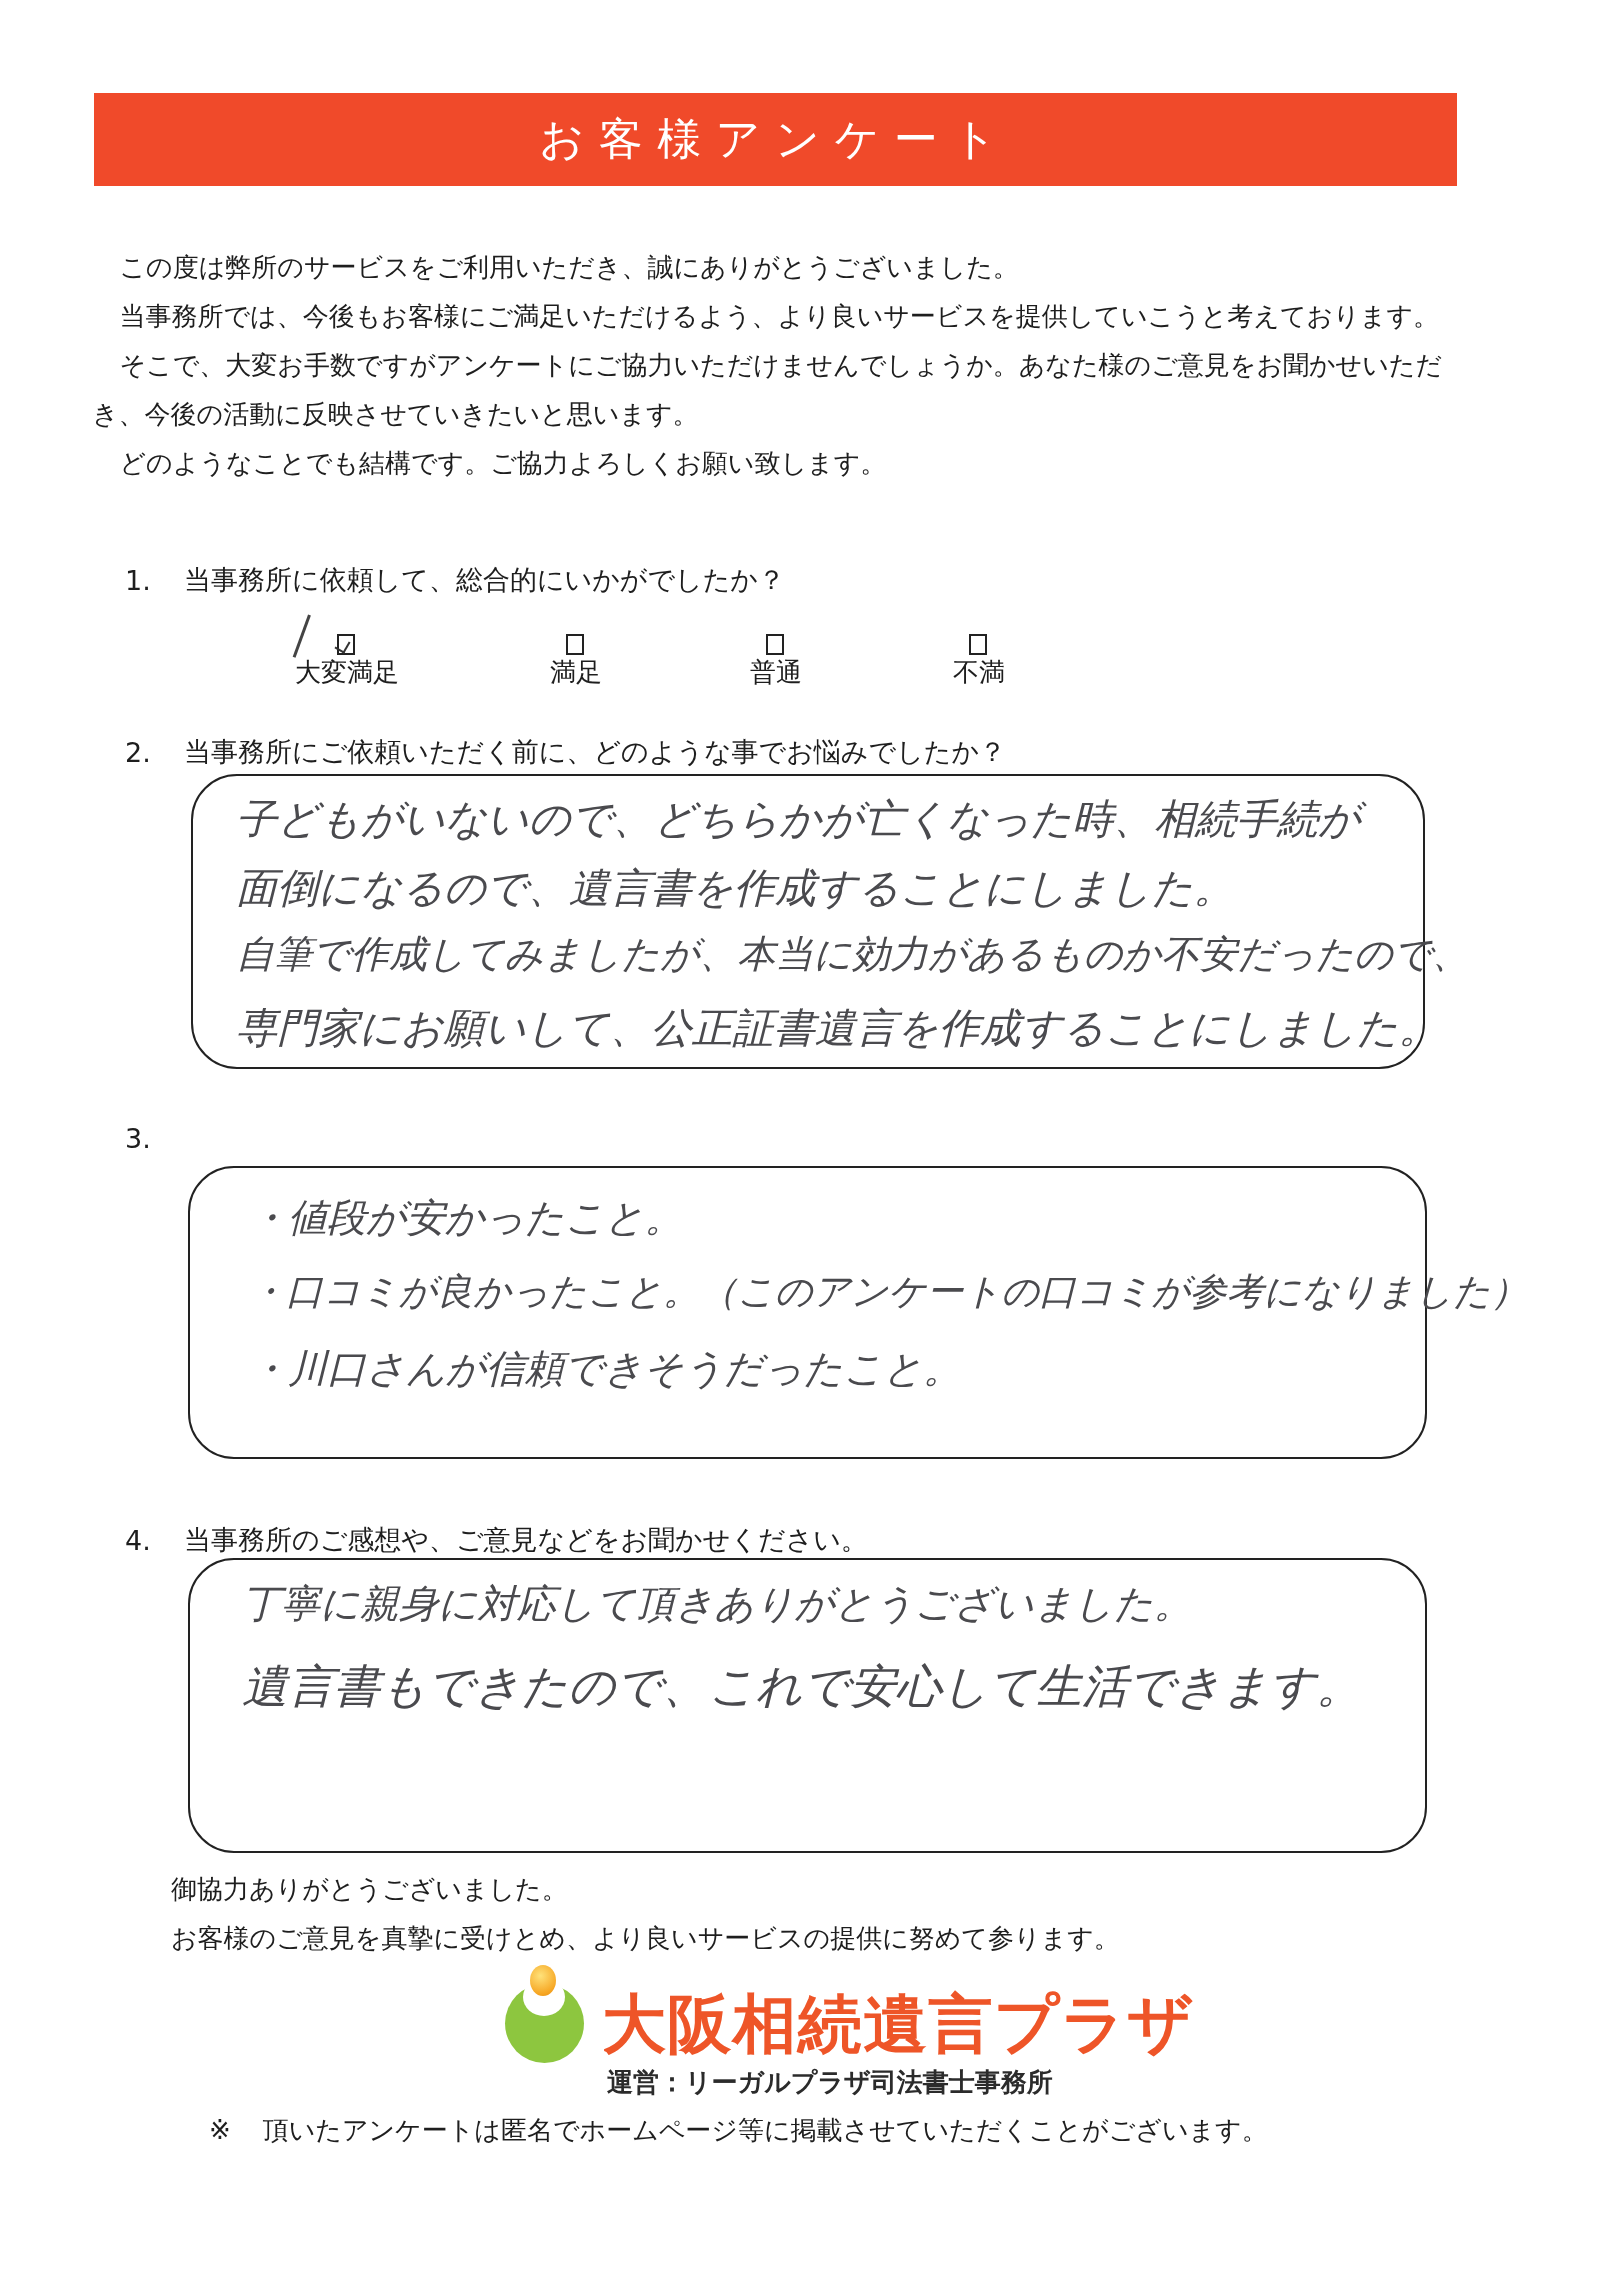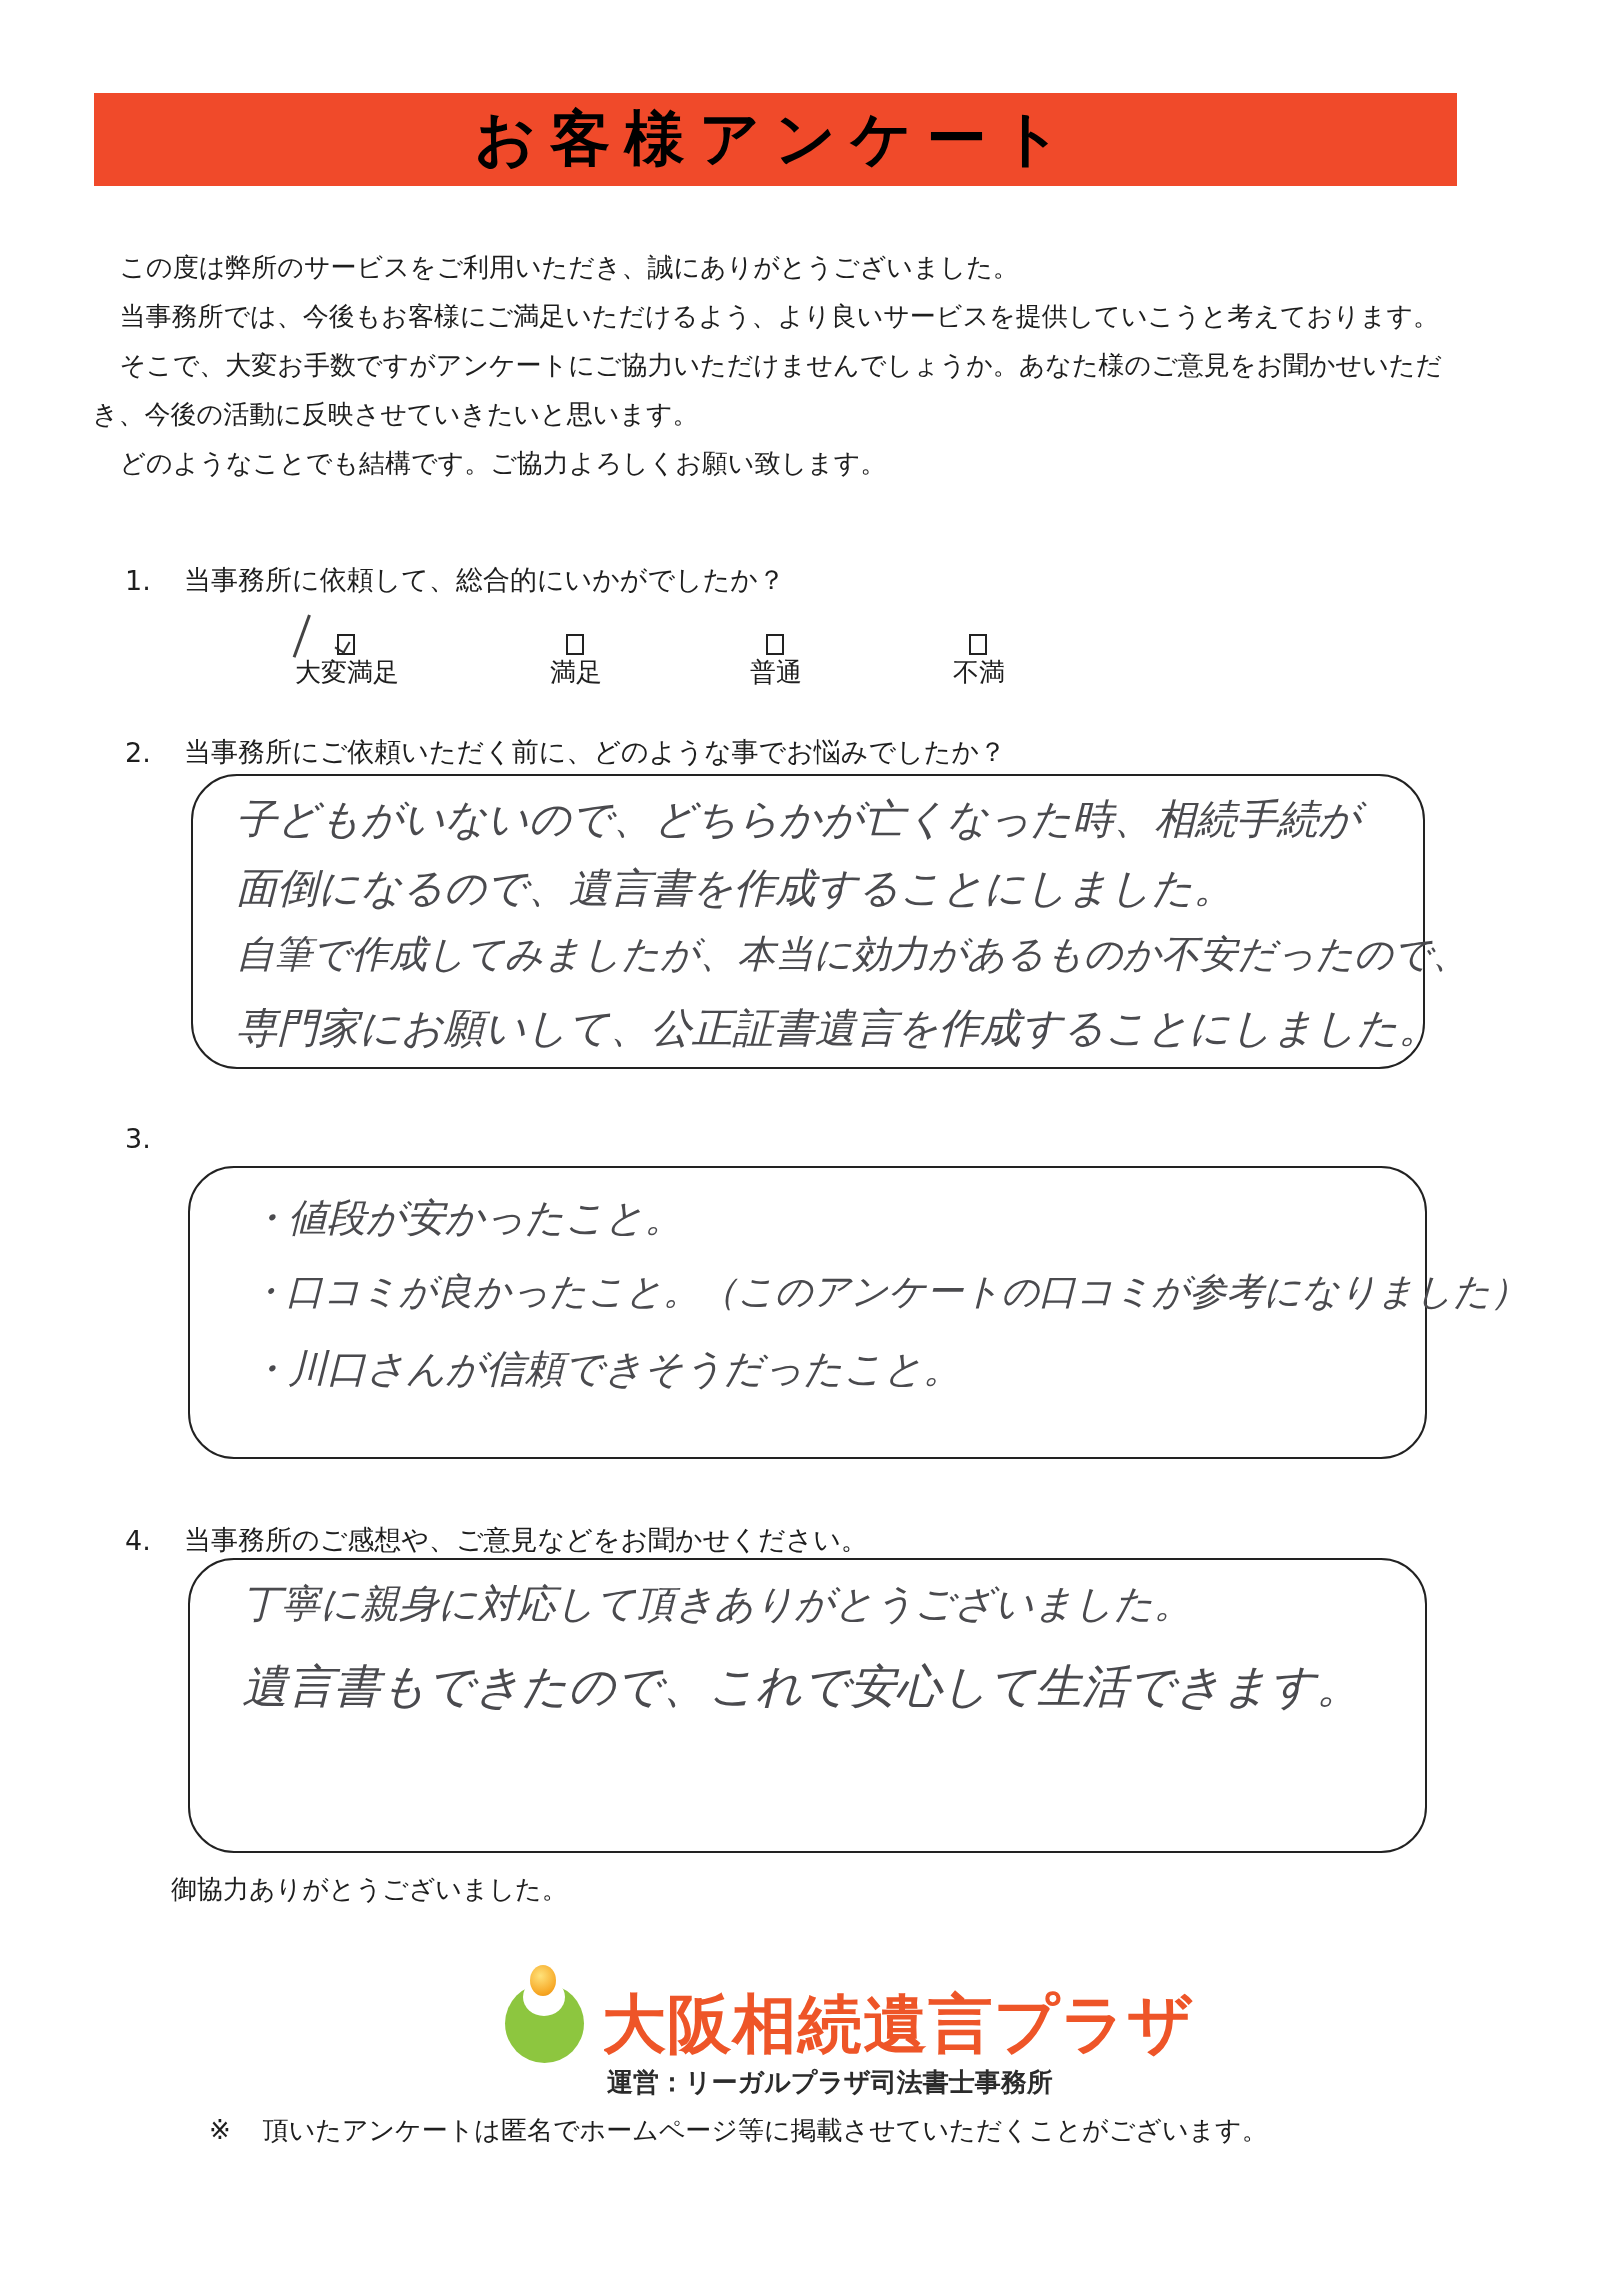--- a/index.html
+++ b/index.html
@@ -7,21 +7,21 @@
     width: 1623px; height: 2295px; position: relative; overflow: hidden;
     font-family: "DejaVu Sans", "Liberation Sans", sans-serif;
     color: #1e1e1e;
   }
   .banner {
     position: absolute; left: 94px; top: 93px; width: 1363px; height: 93px;
     background: #f04a2a;
     display: flex; align-items: center; justify-content: center;
   }
   .banner-title {
-    color: #000000; font-size: 60px; letter-spacing: 14.4px; font-weight: bold;
+    color: #ffffff; font-size: 44px; letter-spacing: 14.4px; font-weight: normal;
   }
   .intro {
     position: absolute; left: 92px; top: 243px; width: 1368px;
     font-size: 26px; line-height: 49px;
   }
   .intro p { margin: 0; text-indent: 27.5px; }
 
   .q-label {
     position: absolute; font-size: 27px; display: flex; align-items: center;
   }
@@ -149,20 +149,21 @@
 <div class="q-label" style="left:92px; top:1522px;">
   <span class="q-num">4.</span>
   <span class="q-text">当事務所のご感想や、ご意見などをお聞かせください。</span>
 </div>
 <div class="answer-box" style="left:188px; top:1558px; width:1239px; height:295px;"></div>
 <div class="hand" style="left:242px; top:1577px; font-size:39px;">丁寧に親身に対応して頂きありがとうございました。</div>
 <div class="hand" style="left:242px; top:1656px; font-size:46px;">遺言書もできたので、これで安心して生活できます。</div>
 
 <div class="closing">
   <p>御協力ありがとうございました。</p>
+  <p>お客様のご意見を真摯に受けとめ、より良いサービスの提供に努めて参ります。</p>
 </div>
 
 <div class="logo">
   <div class="logo-cup"></div>
   <div class="logo-ball"></div>
   <div class="logo-name">大阪相続遺言プラザ</div>
   <div class="logo-sub">運営：リーガルプラザ司法書士事務所</div>
 </div>
 
 <div class="footnote">

